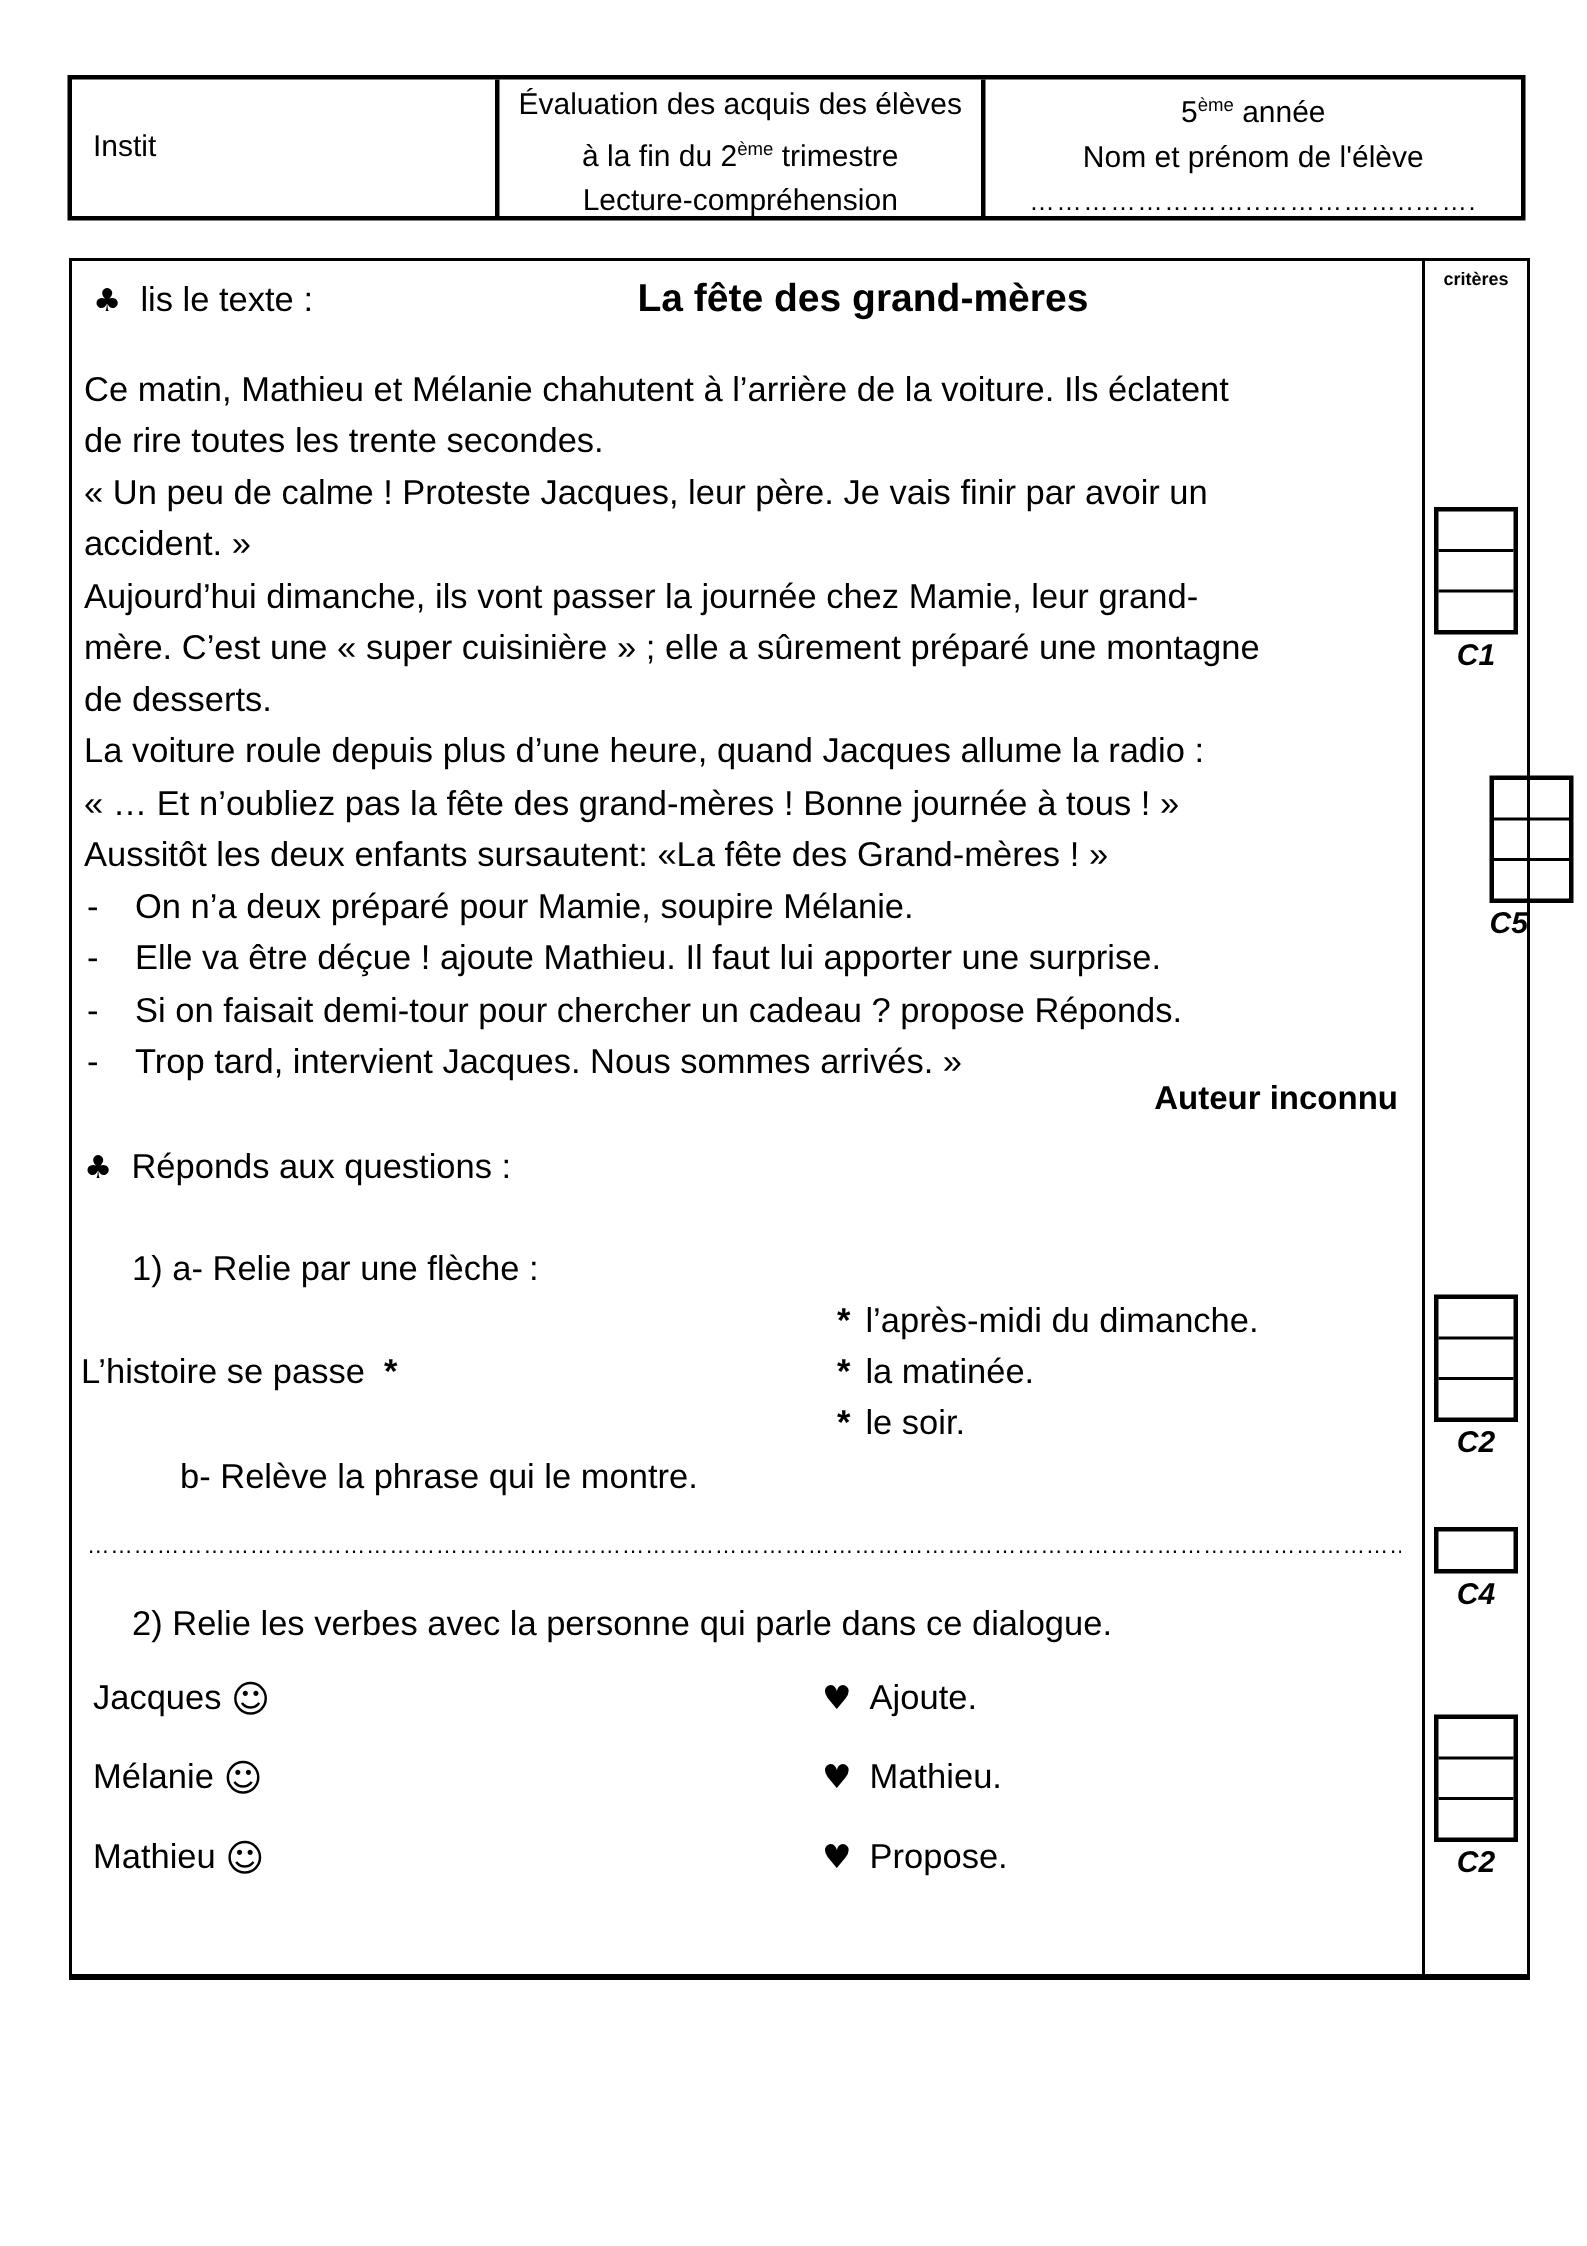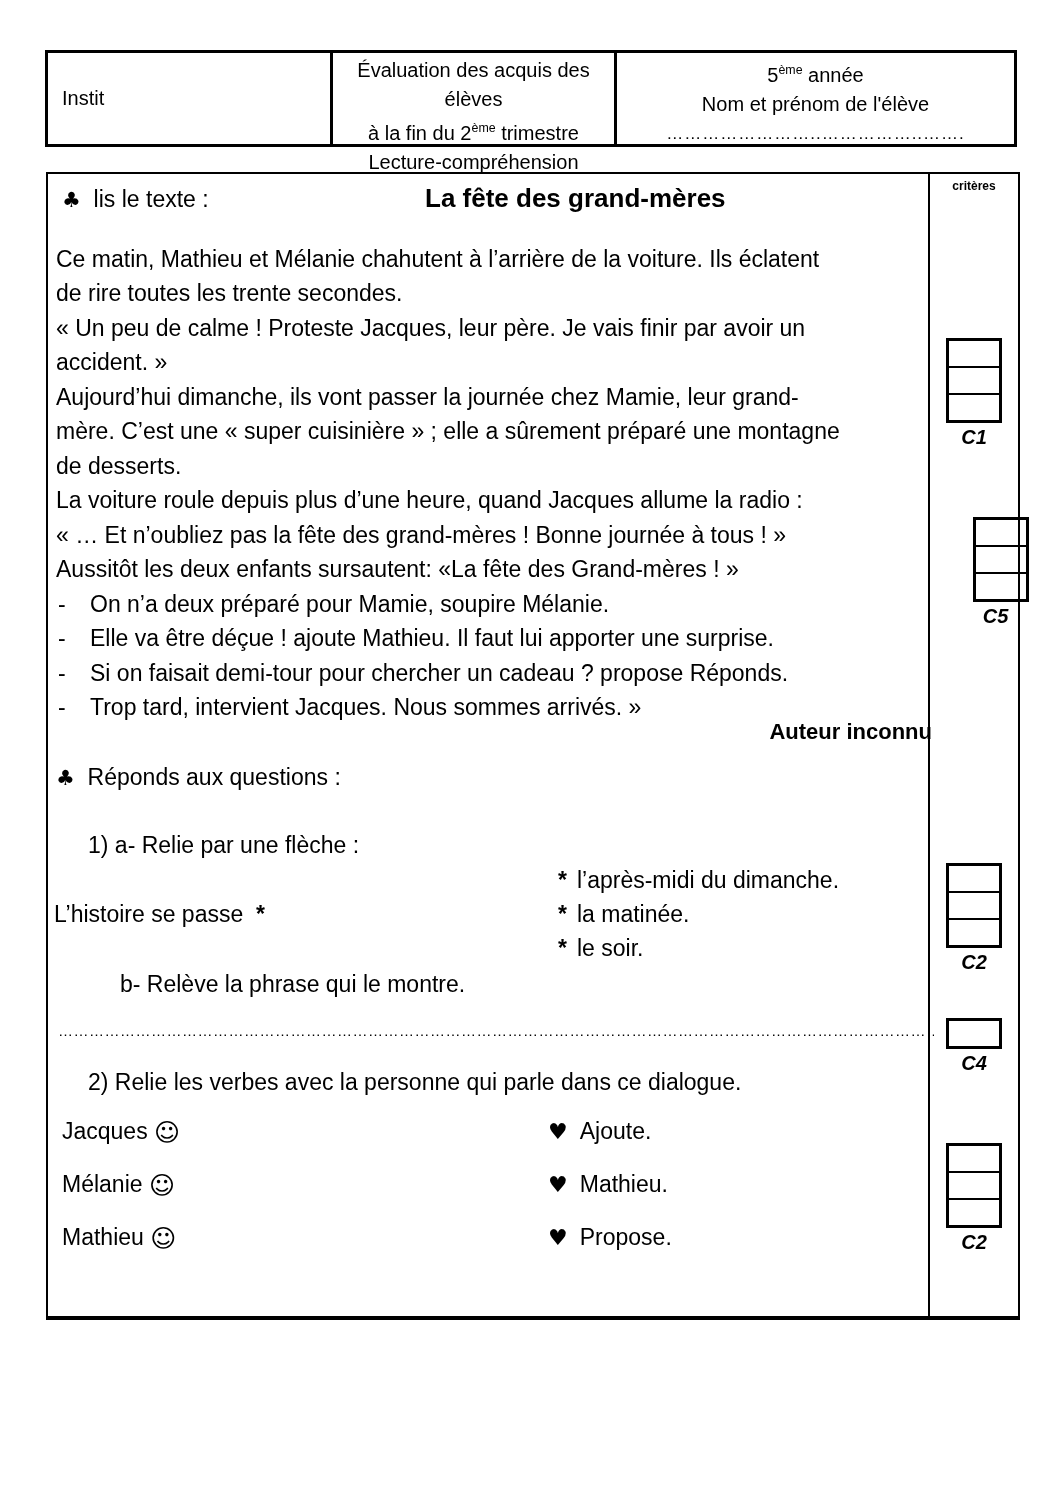--- a/index.html
+++ b/index.html
@@ -8,21 +8,21 @@
     font-family:"Liberation Sans","DejaVu Sans",sans-serif;color:#000;
     overflow:hidden;
   }
   
   .hdr-table{
     position:absolute;left:45px;top:50px;width:972px;height:97px;
     display:flex;border:3px solid #000;box-sizing:border-box;
   }
   .hdr-cell{box-sizing:border-box;font-size:20px;line-height:29px;}
   .hdr-left{width:285px;border-right:3px solid #000;display:flex;align-items:center;padding-left:14px;}
-  .hdr-center{width:284px;border-right:3px solid #000;text-align:center;padding-top:3px;}
+  .hdr-center{width:324px;border-right:3px solid #000;text-align:center;padding-top:3px;}
   .hdr-right{flex:1;text-align:center;padding-top:3px;}
   sup{font-size:0.62em;}
   .hdr-dots{font-size:17px;letter-spacing:1px;white-space:nowrap;overflow:hidden;}
   
   .main-box{
     position:absolute;left:46px;top:172px;width:974px;height:1148px;
     border:2px solid #000;border-bottom-width:4px;box-sizing:border-box;
   }
   .content{
     position:absolute;left:0;top:0;right:70px;bottom:0;
@@ -34,21 +34,21 @@
   .author{font-weight:bold;font-size:22px;}
   .opt-star{font-weight:bold;margin-right:10px;}
   .smiley{font-family:"DejaVu Sans",sans-serif;font-size:25px;vertical-align:-2px;}
   .heart{font-family:"DejaVu Sans",sans-serif;font-size:22px;margin-right:12px;}
   .dotted-rule{
     font-size:15px;letter-spacing:0.5px;width:876px;overflow:hidden;
     white-space:nowrap;
   }
   
   .criteria-col{
-    position:absolute;top:0;right:0;bottom:0;width:90px;
+    position:absolute;top:0;right:0;bottom:0;width:70px;
     border-left:2px solid #000;box-sizing:border-box;
   }
   .criteria-header{
     position:absolute;top:5px;left:0;right:0;text-align:center;
     font-size:12px;font-weight:bold;
   }
   .crit-group{position:absolute;left:0;right:0;text-align:center;}
   .crit-box{
     width:50px;margin:0 auto;border:3px solid #000;box-sizing:content-box;
   }

